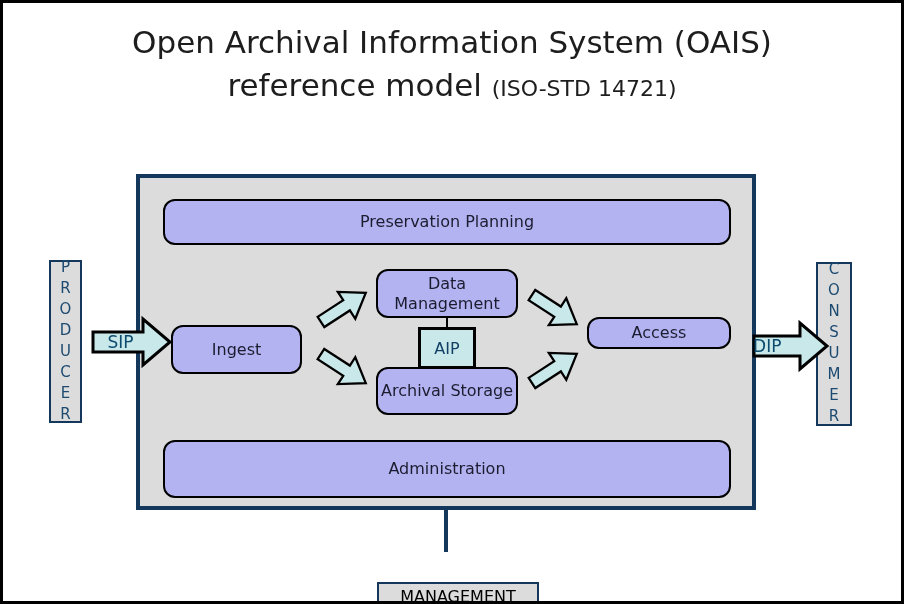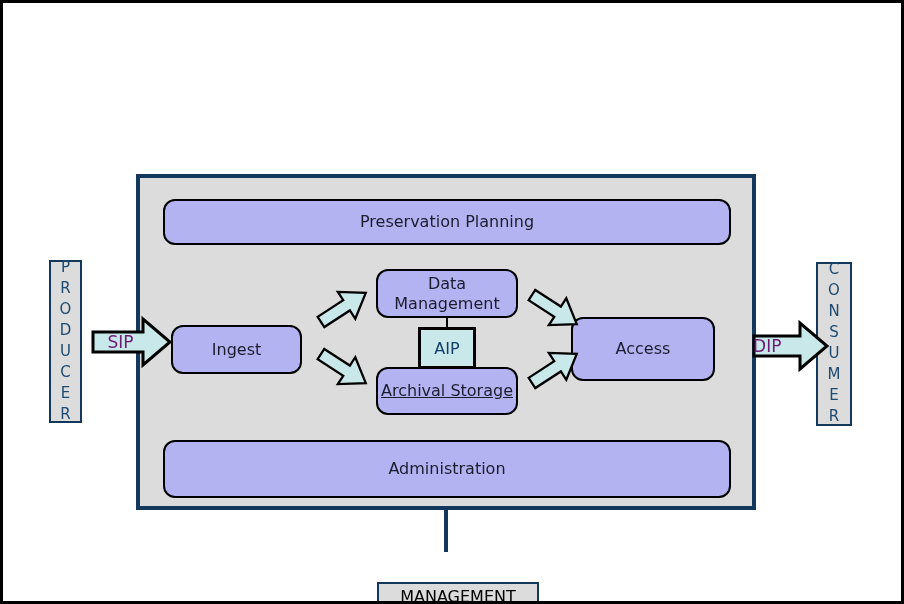--- a/index.html
+++ b/index.html
@@ -51,22 +51,22 @@
     text-align: center;
     font-size: 16px;
     color: #1c1c30;
     line-height: 1.25;
     z-index: 3;
   }
   .e-pp     { left: 160px; top: 196px; width: 568px; height: 46px; }
   .e-admin  { left: 160px; top: 437px; width: 568px; height: 58px; }
   .e-ingest { left: 168px; top: 322px; width: 131px; height: 49px; }
   .e-dm     { left: 373px; top: 266px; width: 142px; height: 49px; padding: 0 14px; }
-  .e-as     { left: 373px; top: 364px; width: 142px; height: 48px; text-decoration: underline; }
-  .e-access { left: 568px; top: 314px; width: 144px; height: 64px; }
+  .e-as     { left: 373px; top: 364px; width: 142px; height: 48px; }
+  .e-access { left: 584px; top: 314px; width: 144px; height: 32px; }
   
   .aip-line {
     position: absolute;
     left: 443px; top: 313px;
     width: 2px; height: 52px;
     background: #000000;
     z-index: 3;
   }
   .aip-box {
     position: absolute;
@@ -136,33 +136,37 @@
   .arrow-sip { left: 88px;  top: 312px; width: 82px; height: 54px; }
   .arrow-dip { left: 729px; top: 316px; width: 78px; height: 54px; padding-left: 20px; }
   .arrow-label {
     position: absolute;
     left: 0; top: 0;
     width: 72%; height: 100%;
     display: flex;
     align-items: center;
     justify-content: center;
     font-size: 17px;
-    color: #701a75;
+    color: #0c4a6e;
   }
   .diag { width: 58px; height: 42px; }
   .d1 { left: 312px; top: 283px; transform: rotate(-33deg); }
   .d2 { left: 312px; top: 345px; transform: rotate(33deg); }
   .d3 { left: 523px; top: 286px; transform: rotate(33deg); }
   .d4 { left: 523px; top: 344px; transform: rotate(-33deg); }
 </style>
 </head>
 <body>
 
 <div class="screen">
 
+  <div class="title">
+    <div class="title-line1">Open Archival Information System (OAIS)</div>
+    <div class="title-line2"><span>reference model</span>&nbsp;<span class="title-small">(ISO-STD 14721)</span></div>
+  </div>
 
   <div class="main-panel"></div>
 
   <div class="entity e-pp">Preservation Planning</div>
   <div class="entity e-dm">Data Management</div>
   <div class="entity e-ingest">Ingest</div>
   <div class="entity e-as">Archival Storage</div>
   <div class="entity e-access">Access</div>
   <div class="entity e-admin">Administration</div>
 

